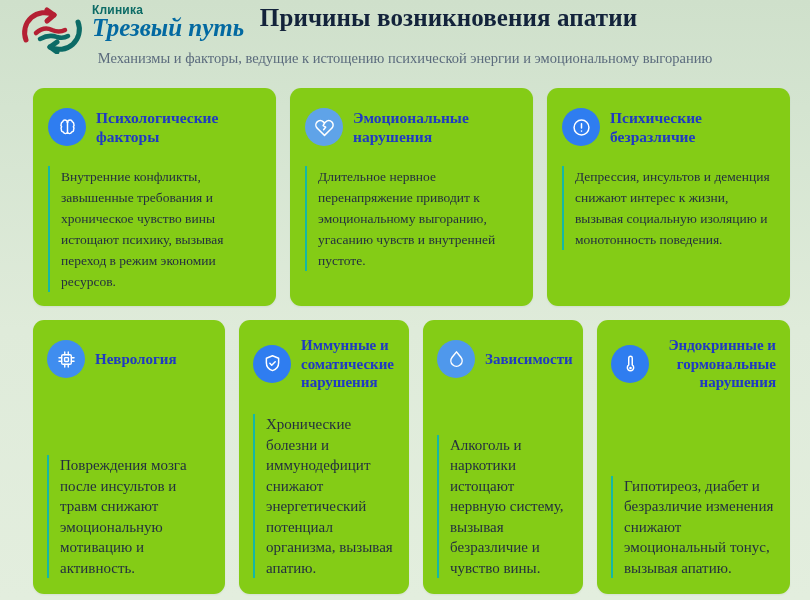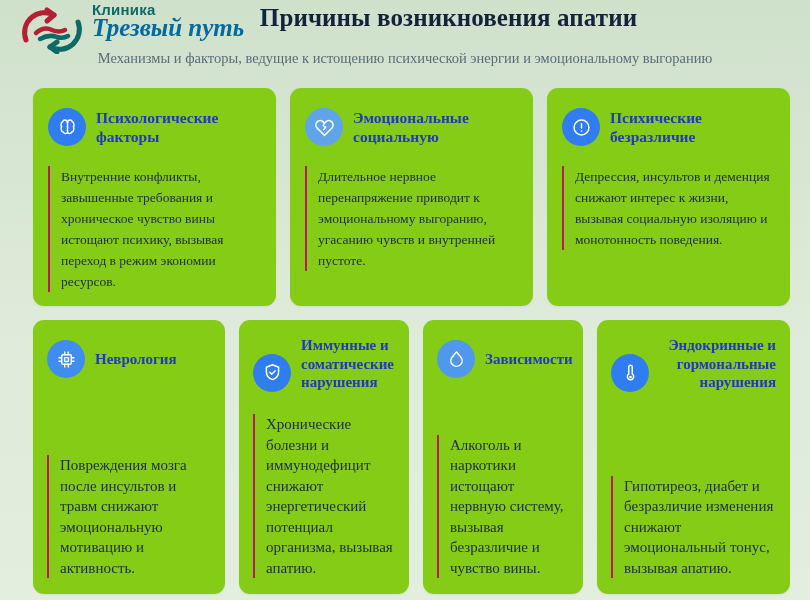--- a/index.html
+++ b/index.html
@@ -43,21 +43,21 @@
   .logo-text {
     position: absolute;
     left: 80px;
     top: 2px;
     width: 130px;
     text-align: left;
   }
   .logo-klinika {
     display: block;
     font-family: "Liberation Sans", sans-serif;
-    font-size: 15px;
+    font-size: 12px;
     font-weight: 700;
     color: #0c6b66;
     letter-spacing: .2px;
     line-height: 12px;
   }
   .logo-name {
     display: block;
     font-family: "Liberation Serif", serif;
     font-style: italic;
     font-weight: 700;
@@ -137,42 +137,42 @@
   .icon-circle svg { display: block; }
   .card-title {
     font-family: "Liberation Serif", serif;
     font-weight: 700;
     font-size: 15.5px;
     line-height: 19px;
     color: #1f39c4;
   }
   .card-body {
     margin-top: 14px;
-    border-left: 2px solid #be185d;
+    border-left: 2px solid #14b8a6;
     padding-left: 11px;
     font-family: "Liberation Serif", serif;
     font-size: 13.5px;
     line-height: 21px;
     color: #24303f;
   }
   .row-top .card-body { margin-top: 16px; }
   .row-bottom .card-body { margin-top: auto; }
 
   
   .c4 { flex: 0 0 192px; }
   .c5 { flex: 0 0 170px; }
   .c6 { flex: 0 0 160px; gap: 32px; }
   .c7 { flex: 1 1 auto; }
 
   .row-bottom .card { padding: 16px 14px 16px 14px; }
   .row-bottom .card-title { font-size: 15px; line-height: 18.5px; }
   .row-bottom .card-body { font-size: 15px; line-height: 20.5px; }
   .row-bottom .c7 .card-title { text-align: right; }
   .row-bottom .c5 .card-head,
-  .row-bottom .c7 .card-head { align-items: flex-end; }
+  .row-bottom .c7 .card-head { align-items: center; }
 </style>
 </head>
 <body>
 
 <div class="page">
 
   <div class="header">
 
     <div class="logo">
       <div class="logo-mark">
@@ -214,21 +214,21 @@
       </div>
 
       <div class="card">
         <div class="card-head">
           <span class="icon-circle" style="background:#5fa3e8">
             <svg viewBox="0 0 24 24" width="21" height="21" fill="none" stroke="#ffffff" stroke-width="1.7" stroke-linecap="round" stroke-linejoin="round">
               <path d="M20.4 5.6a5 5 0 0 0-7.1 0L12 6.9l-1.3-1.3a5 5 0 1 0-7.1 7.1l1.3 1.3L12 21l7.1-7 1.3-1.3a5 5 0 0 0 0-7.1z"></path>
               <path d="M12 6.9l-1.6 3 3 1.6-2.4 3"></path>
             </svg>
           </span>
-          <span class="card-title">Эмоциональные социальную</span>
+          <span class="card-title">Эмоциональные нарушения</span>
         </div>
         <div class="card-body">Длительное нервное перенапряжение приводит к эмоциональному выгоранию, угасанию чувств и внутренней пустоте.</div>
       </div>
 
       <div class="card">
         <div class="card-head">
           <span class="icon-circle" style="background:#2f7df0">
             <svg viewBox="0 0 24 24" width="21" height="21" fill="none" stroke="#ffffff" stroke-width="1.7" stroke-linecap="round" stroke-linejoin="round">
               <circle cx="12" cy="12" r="8.5"></circle>
               <path d="M12 7.7v5"></path>

